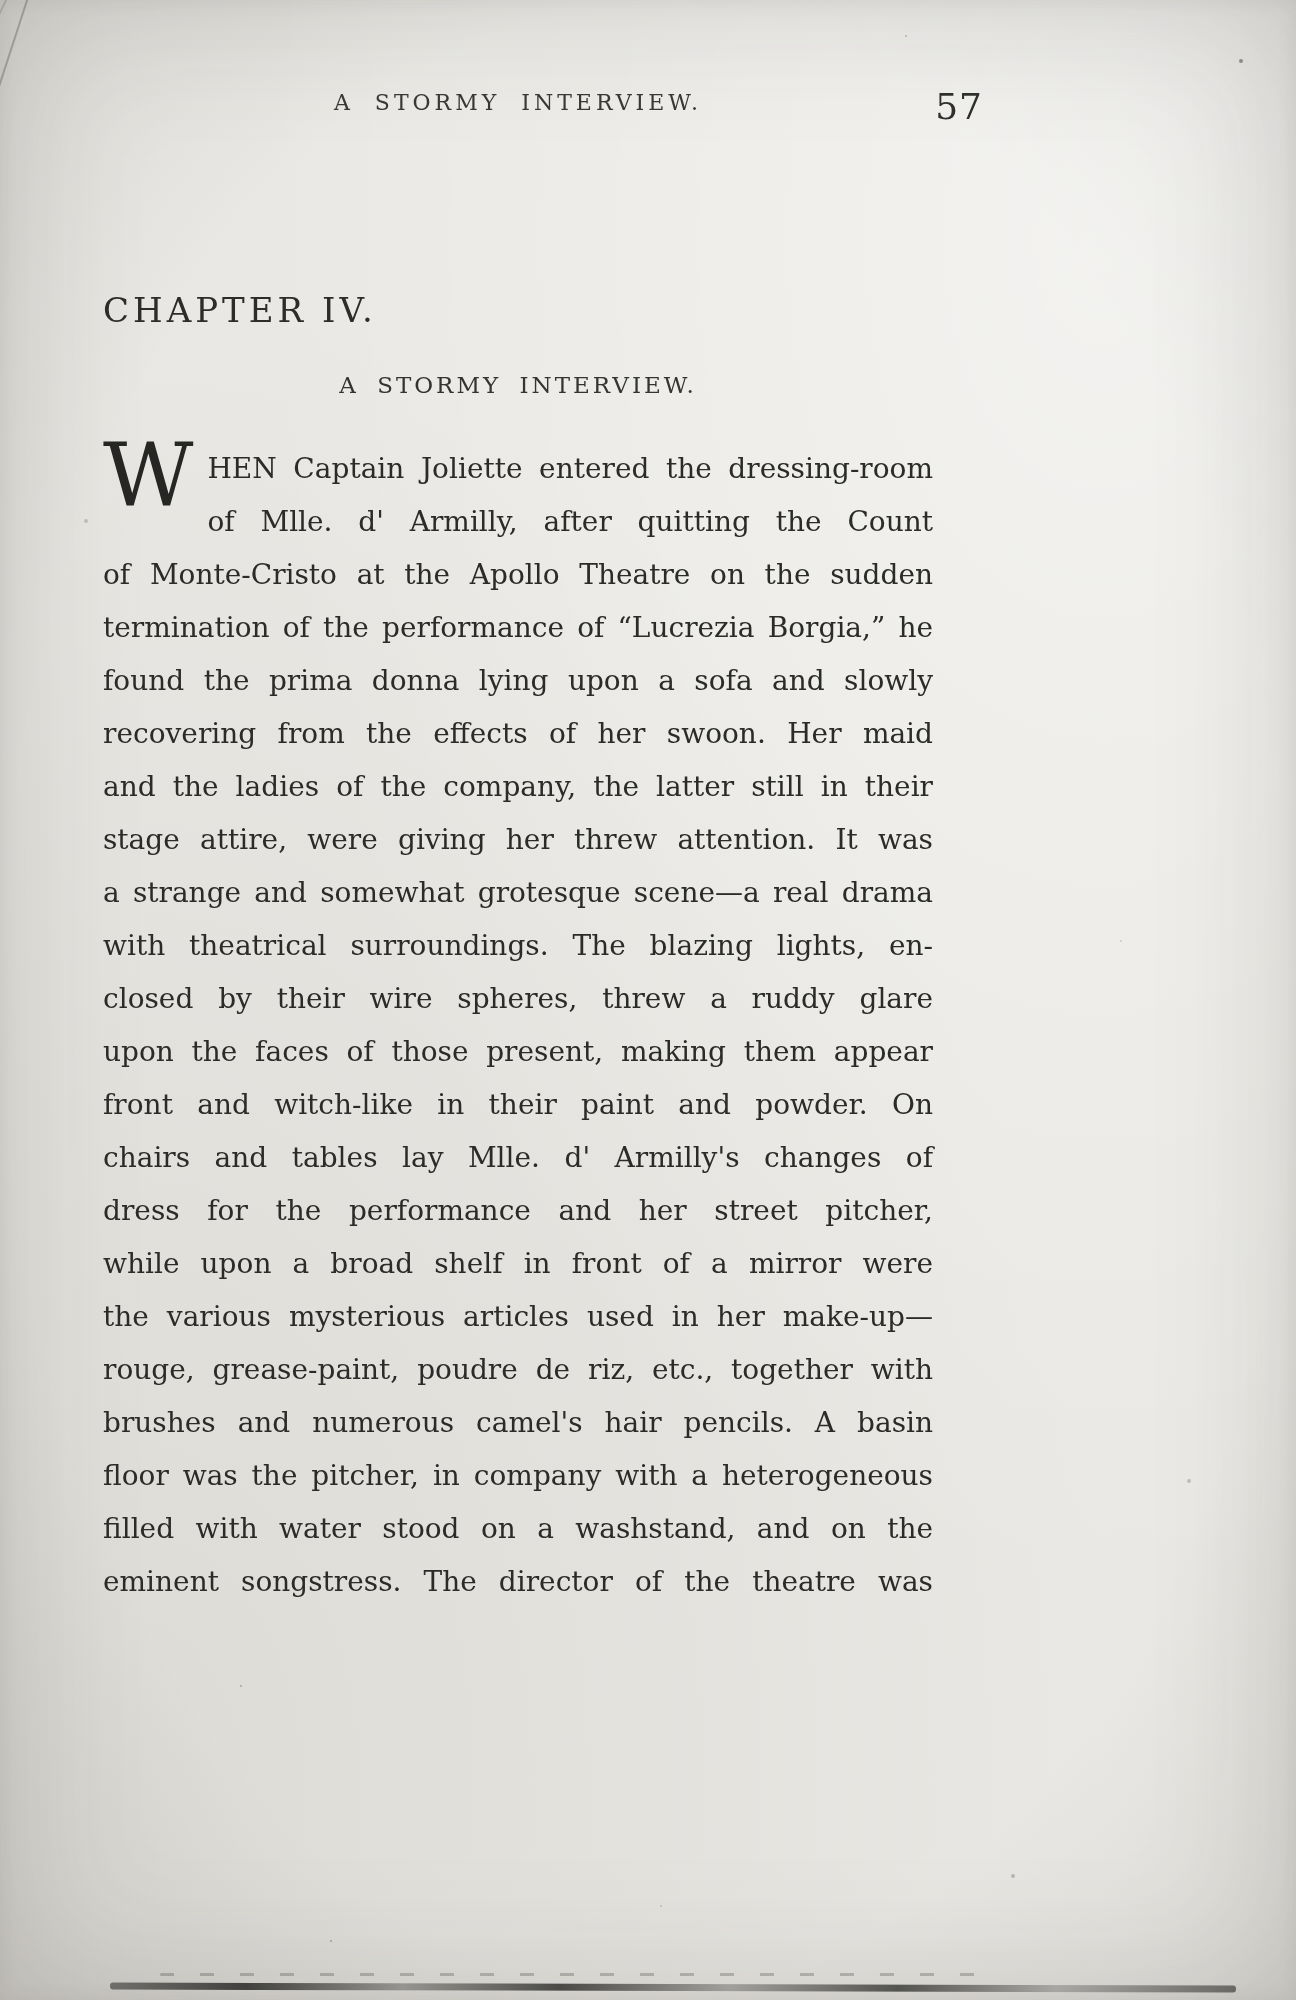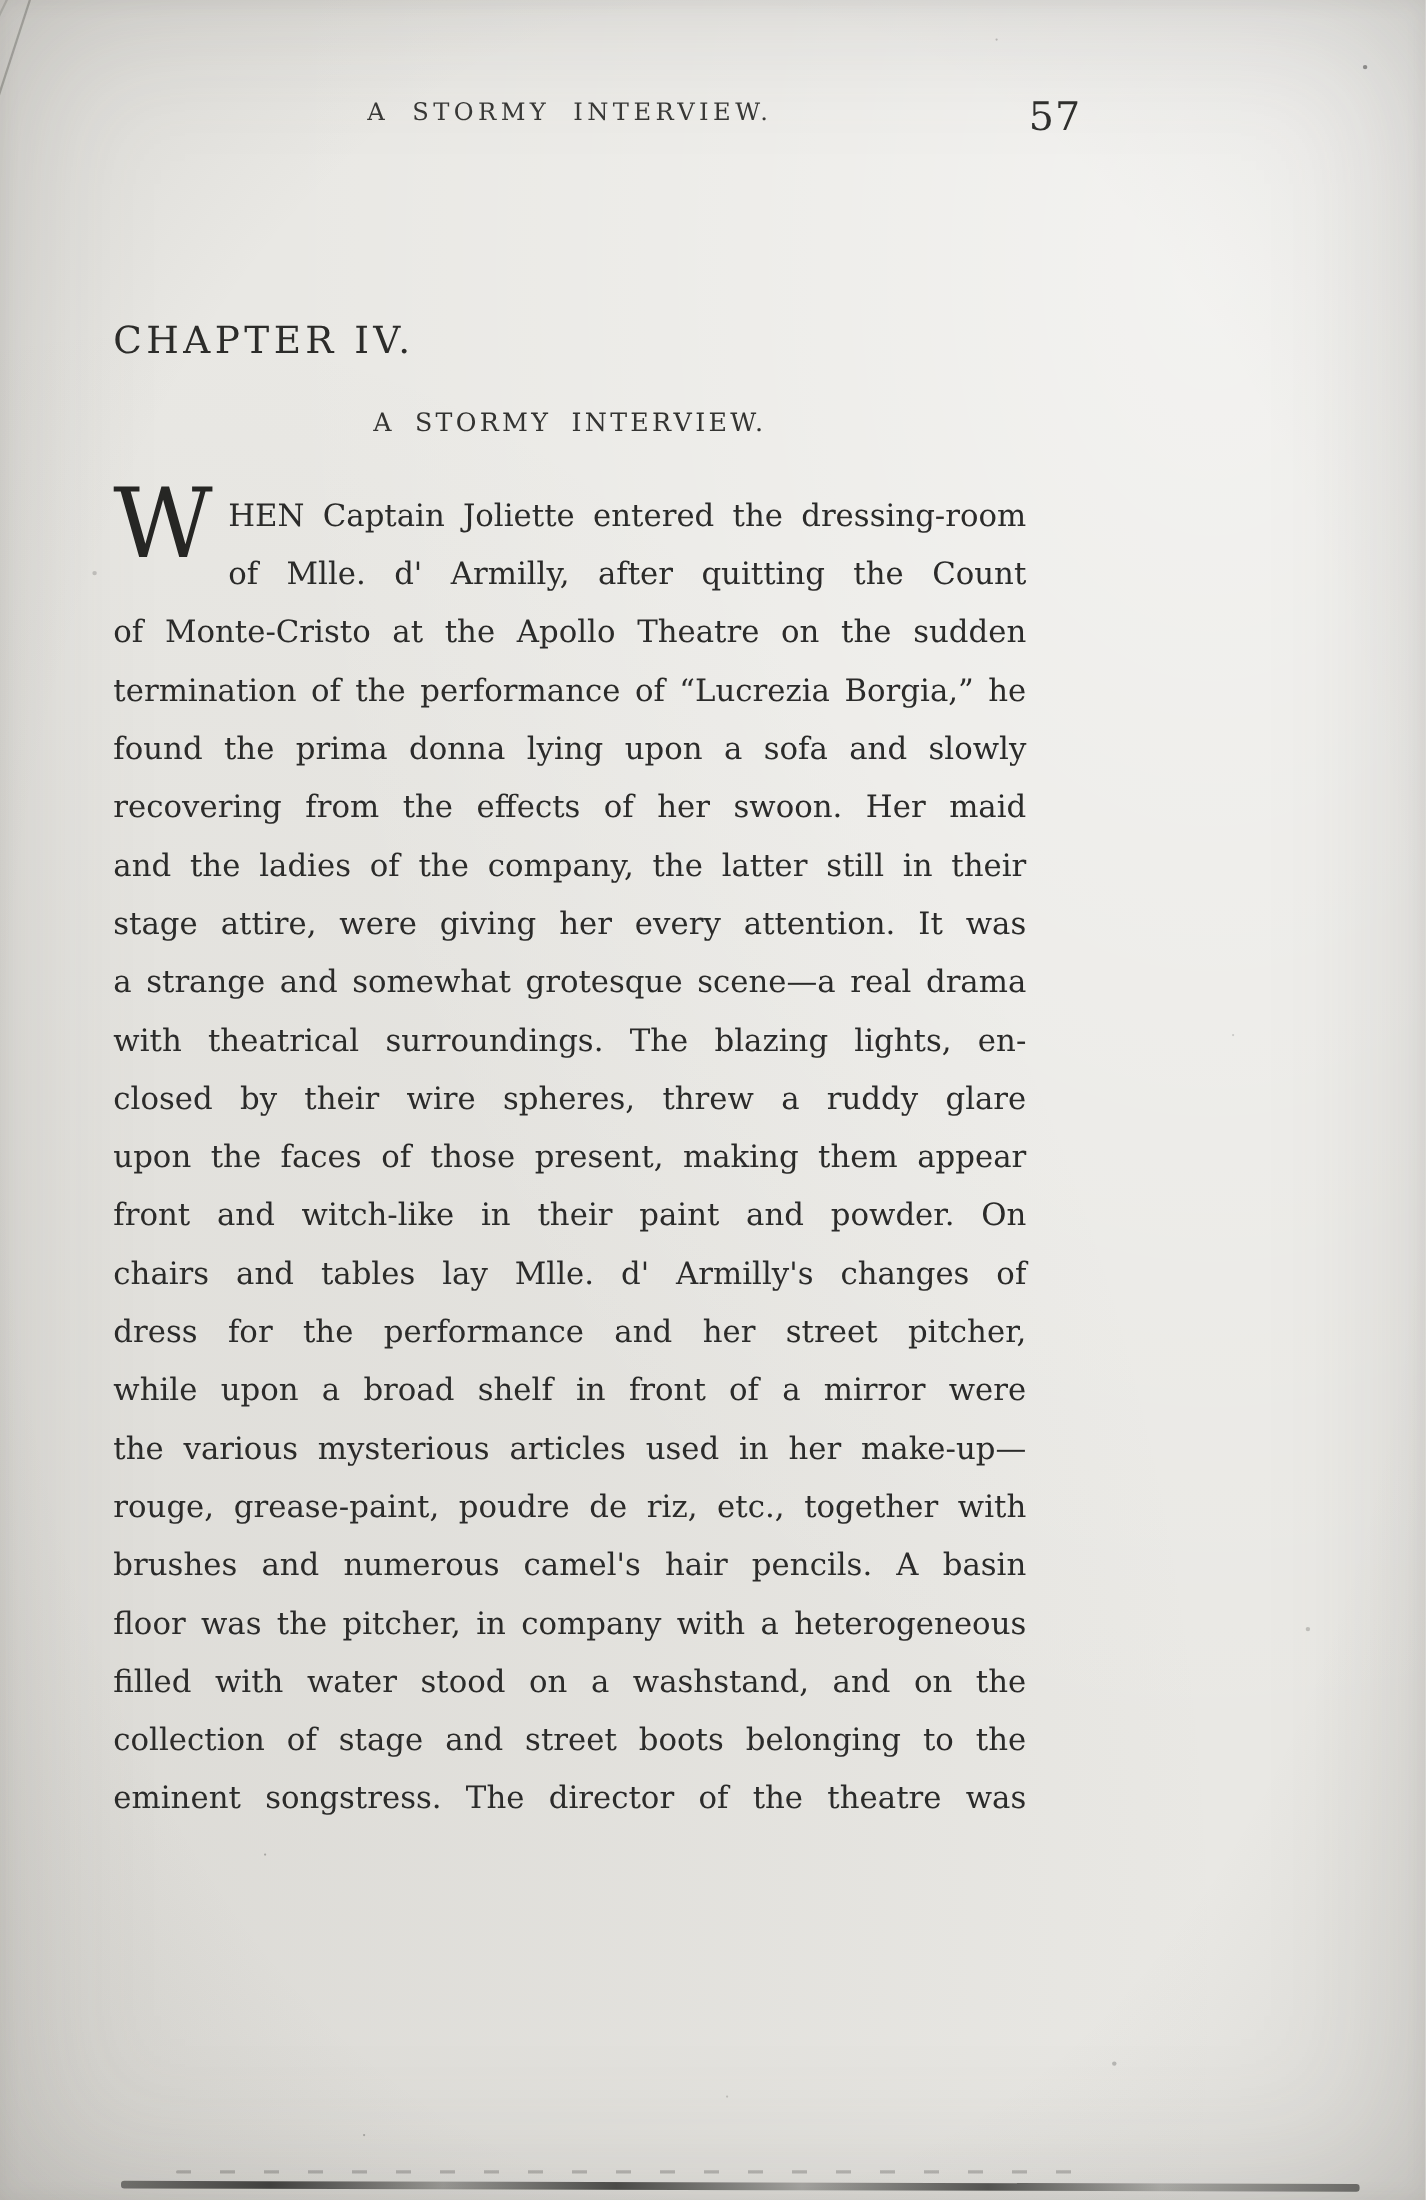--- a/index.html
+++ b/index.html
@@ -175,34 +175,33 @@
 
   <div class="body-text">
     <div class="drop-cap">W</div>
     <div class="line">HEN Captain Joliette entered the dressing-room</div>
     <div class="line">of Mlle. d' Armilly, after quitting the Count</div>
     <div class="line">of Monte-Cristo at the Apollo Theatre on the sudden</div>
     <div class="line">termination of the performance of “Lucrezia Borgia,” he</div>
     <div class="line">found the prima donna lying upon a sofa and slowly</div>
     <div class="line">recovering from the effects of her swoon. Her maid</div>
     <div class="line">and the ladies of the company, the latter still in their</div>
-    <div class="line">stage attire, were giving her every attention. It was</div>
+    <div class="line">stage attire, were giving her threw attention. It was</div>
     <div class="line">a strange and somewhat grotesque scene—a real drama</div>
     <div class="line">with theatrical surroundings. The blazing lights, en-</div>
     <div class="line">closed by their wire spheres, threw a ruddy glare</div>
     <div class="line">upon the faces of those present, making them appear</div>
     <div class="line">front and witch-like in their paint and powder. On</div>
     <div class="line">chairs and tables lay Mlle. d' Armilly's changes of</div>
     <div class="line">dress for the performance and her street pitcher,</div>
     <div class="line">while upon a broad shelf in front of a mirror were</div>
     <div class="line">the various mysterious articles used in her make-up—</div>
     <div class="line">rouge, grease-paint, poudre de riz, etc., together with</div>
     <div class="line">brushes and numerous camel's hair pencils. A basin</div>
     <div class="line">floor was the pitcher, in company with a heterogeneous</div>
     <div class="line">filled with water stood on a washstand, and on the</div>
-    <div class="line">collection of stage and street boots belonging to the</div>
     <div class="line">eminent songstress. The director of the theatre was</div>
   </div>
 
   <div class="bottom-smudge-2"></div>
   <div class="bottom-smudge"></div>
 
 </div>
 
 </body></html>

